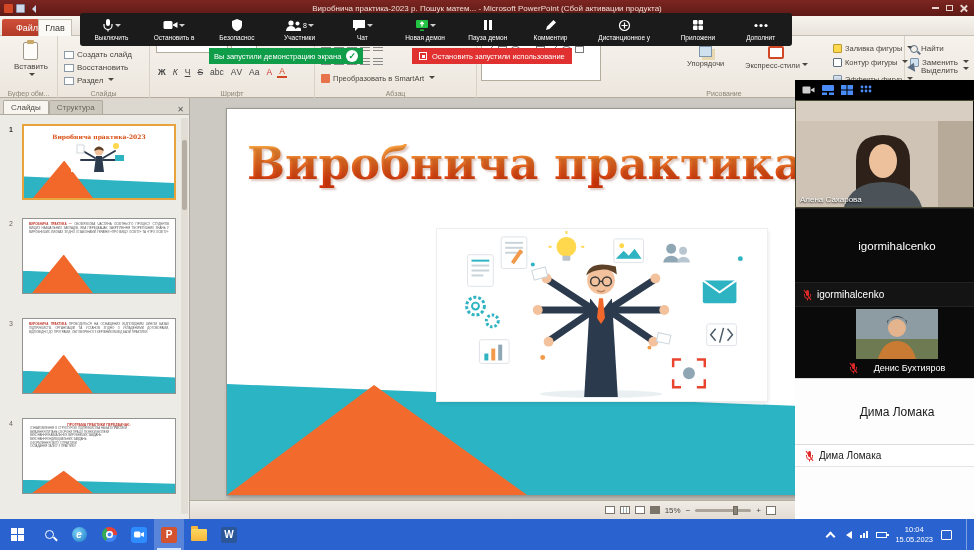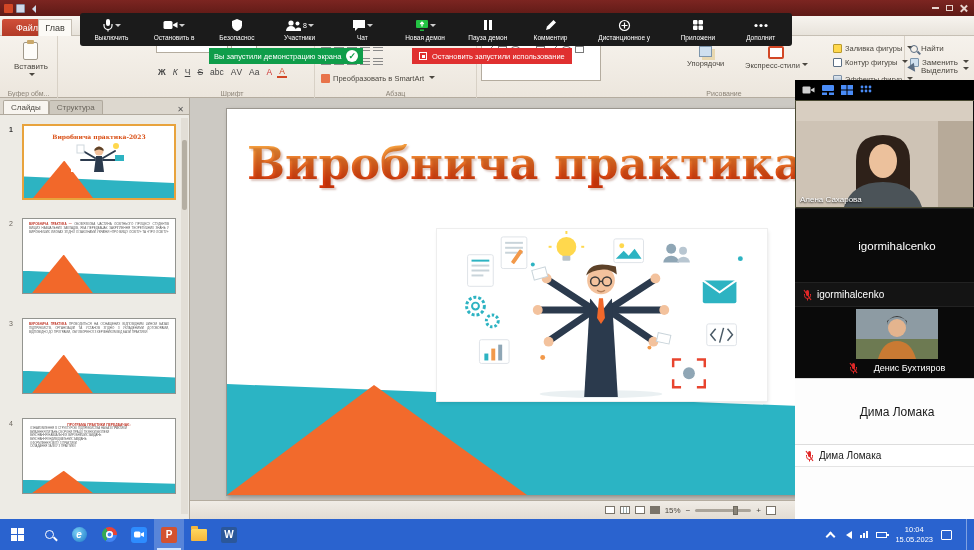--- a/index.html
+++ b/index.html
@@ -165,20 +165,21 @@
 <body>
 
 <div class="screen">
 
   <div class="titlebar">
     <div class="qat">
       <span class="qat-ico qat-ppt"></span>
       <span class="qat-ico qat-save"></span>
       <span class="qat-undo"></span>
     </div>
+    <span class="titlebar-text">Виробнича практика-2023 р. Пошук матем... - Microsoft PowerPoint (Сбой активации продукта)</span>
     <div class="win-controls">
       <span class="wc-min"></span>
       <span class="wc-max"></span>
       <span class="wc-close"></span>
     </div>
   </div>
 
   <div class="ribbon-tabs">
     <div class="tab-file">Файл</div>
     <div class="tab-home">Глав</div>
@@ -188,20 +189,36 @@
 
     <div class="rgroup" style="left:0;width:58px">
       <div class="bigbtn" style="left:14px;top:6px">
         <span class="clip"></span>
         <span>Вставить</span>
           <span class="caret"></span>
       </div>
       <div class="rgroup-label">Буфер обм...</div>
     </div>
 
+    <div class="rgroup" style="left:58px;width:92px">
+      <div class="rrow" style="left:6px;top:14px">
+          <span class="sl-ico"></span>
+          <span>Создать слайд</span>
+        </div>
+      <div class="rrow" style="left:6px;top:27px">
+          <span class="sl-ico"></span>
+          <span>Восстановить</span>
+        </div>
+      <div class="rrow" style="left:6px;top:40px">
+          <span class="sl-ico"></span>
+          <span>Раздел</span>
+          <span class="caret"></span>
+        </div>
+      <div class="rgroup-label">Слайды</div>
+    </div>
 
     <div class="rgroup" style="left:150px;width:165px">
       <div class="rrow" style="left:6px;top:6px">
         <span style="display:inline-block;width:72px;height:11px;background:#fff;border:1px solid #b4ac9f"></span>
         <span style="display:inline-block;width:26px;height:11px;background:#fff;border:1px solid #b4ac9f"></span>
       </div>
       <div class="rrow" style="left:6px;top:30px">
         <span class="fbtn fb-b">Ж</span>
         <span class="fbtn fb-i">К</span>
         <span class="fbtn fb-u">Ч</span>

